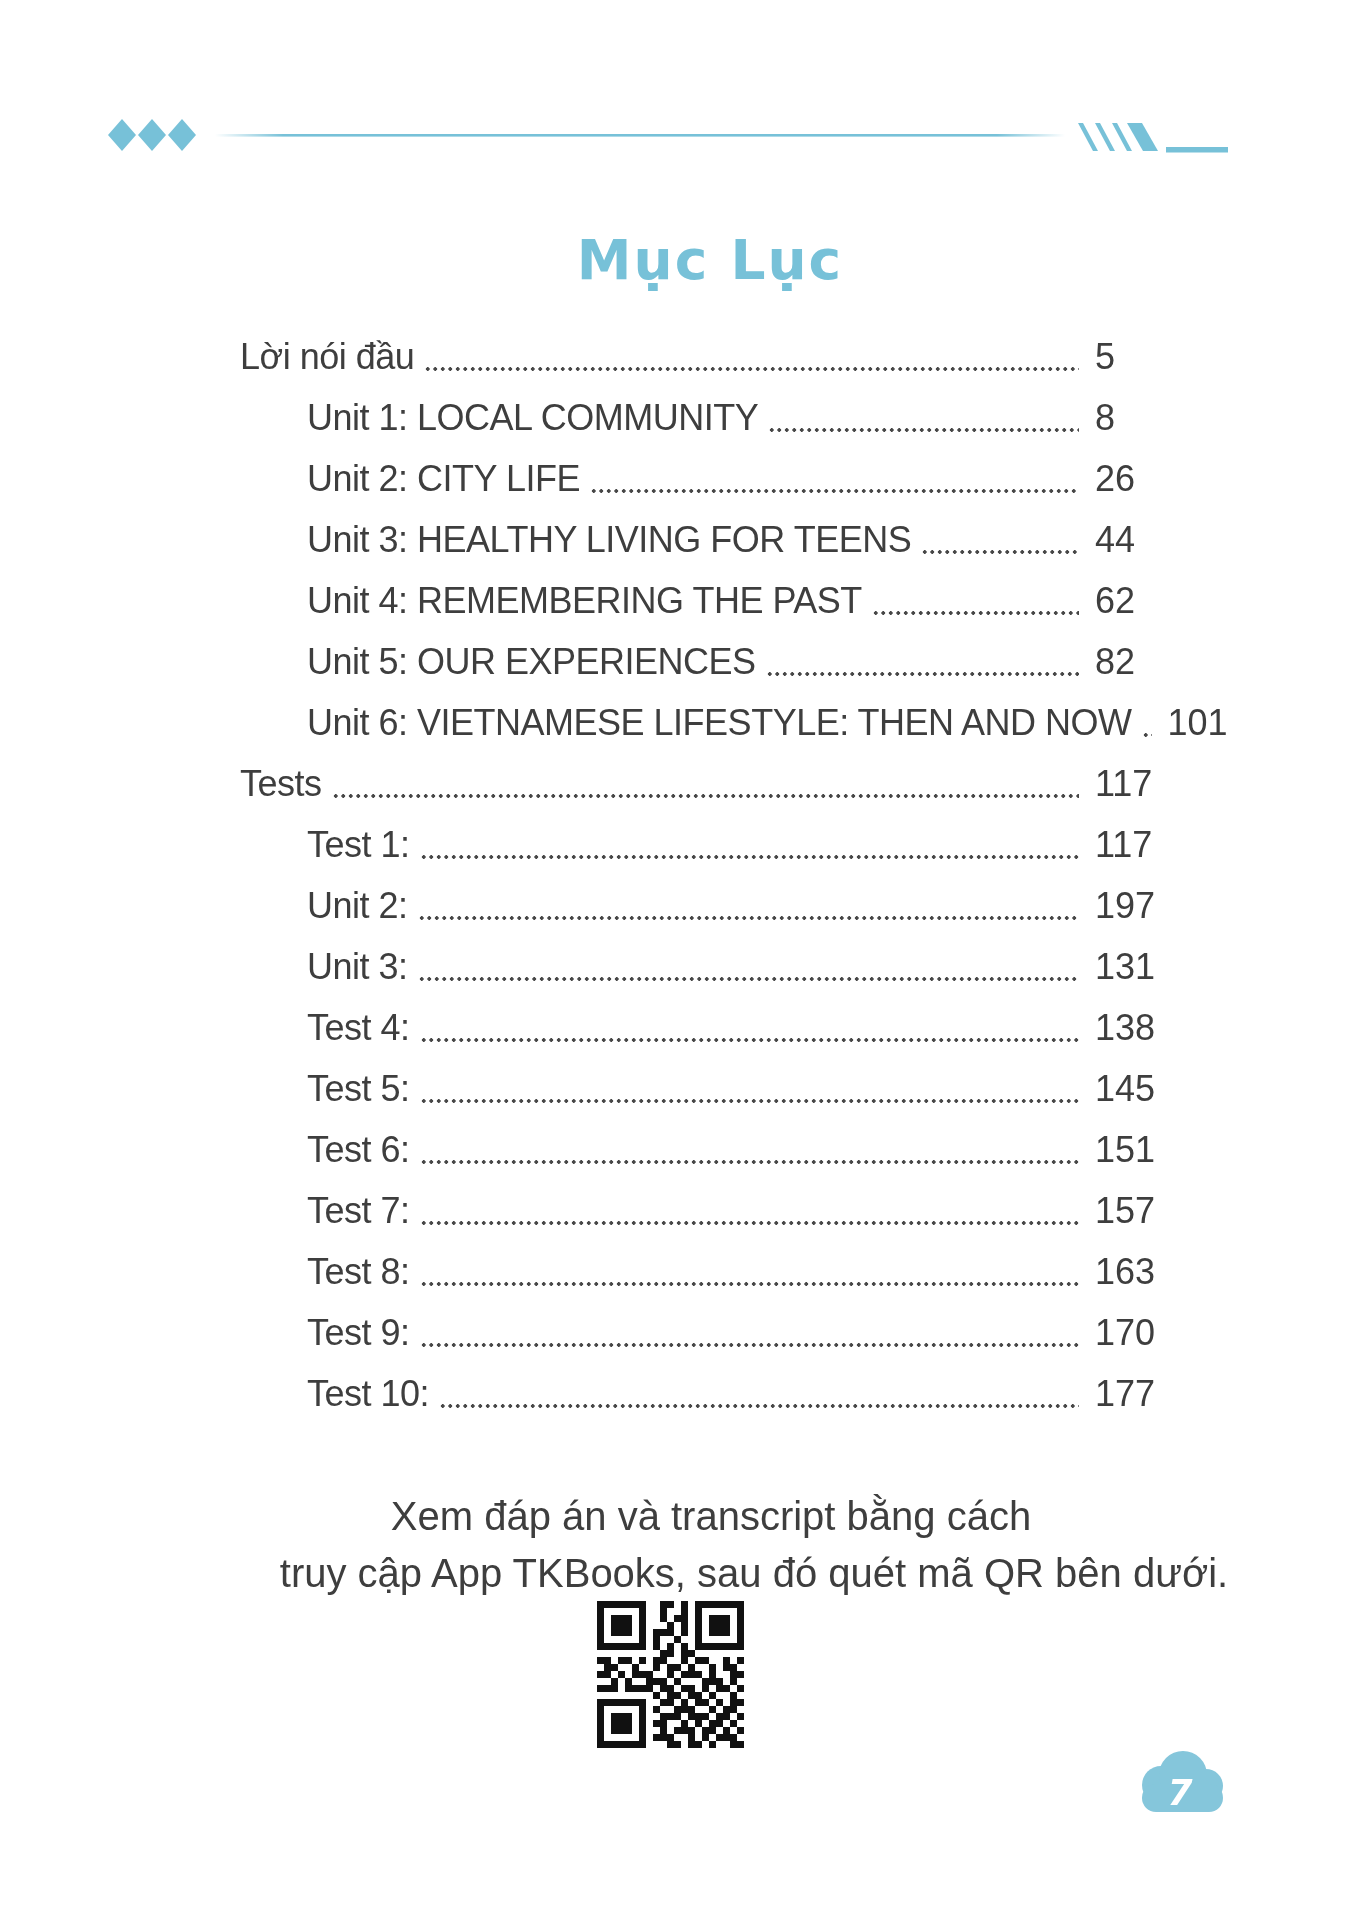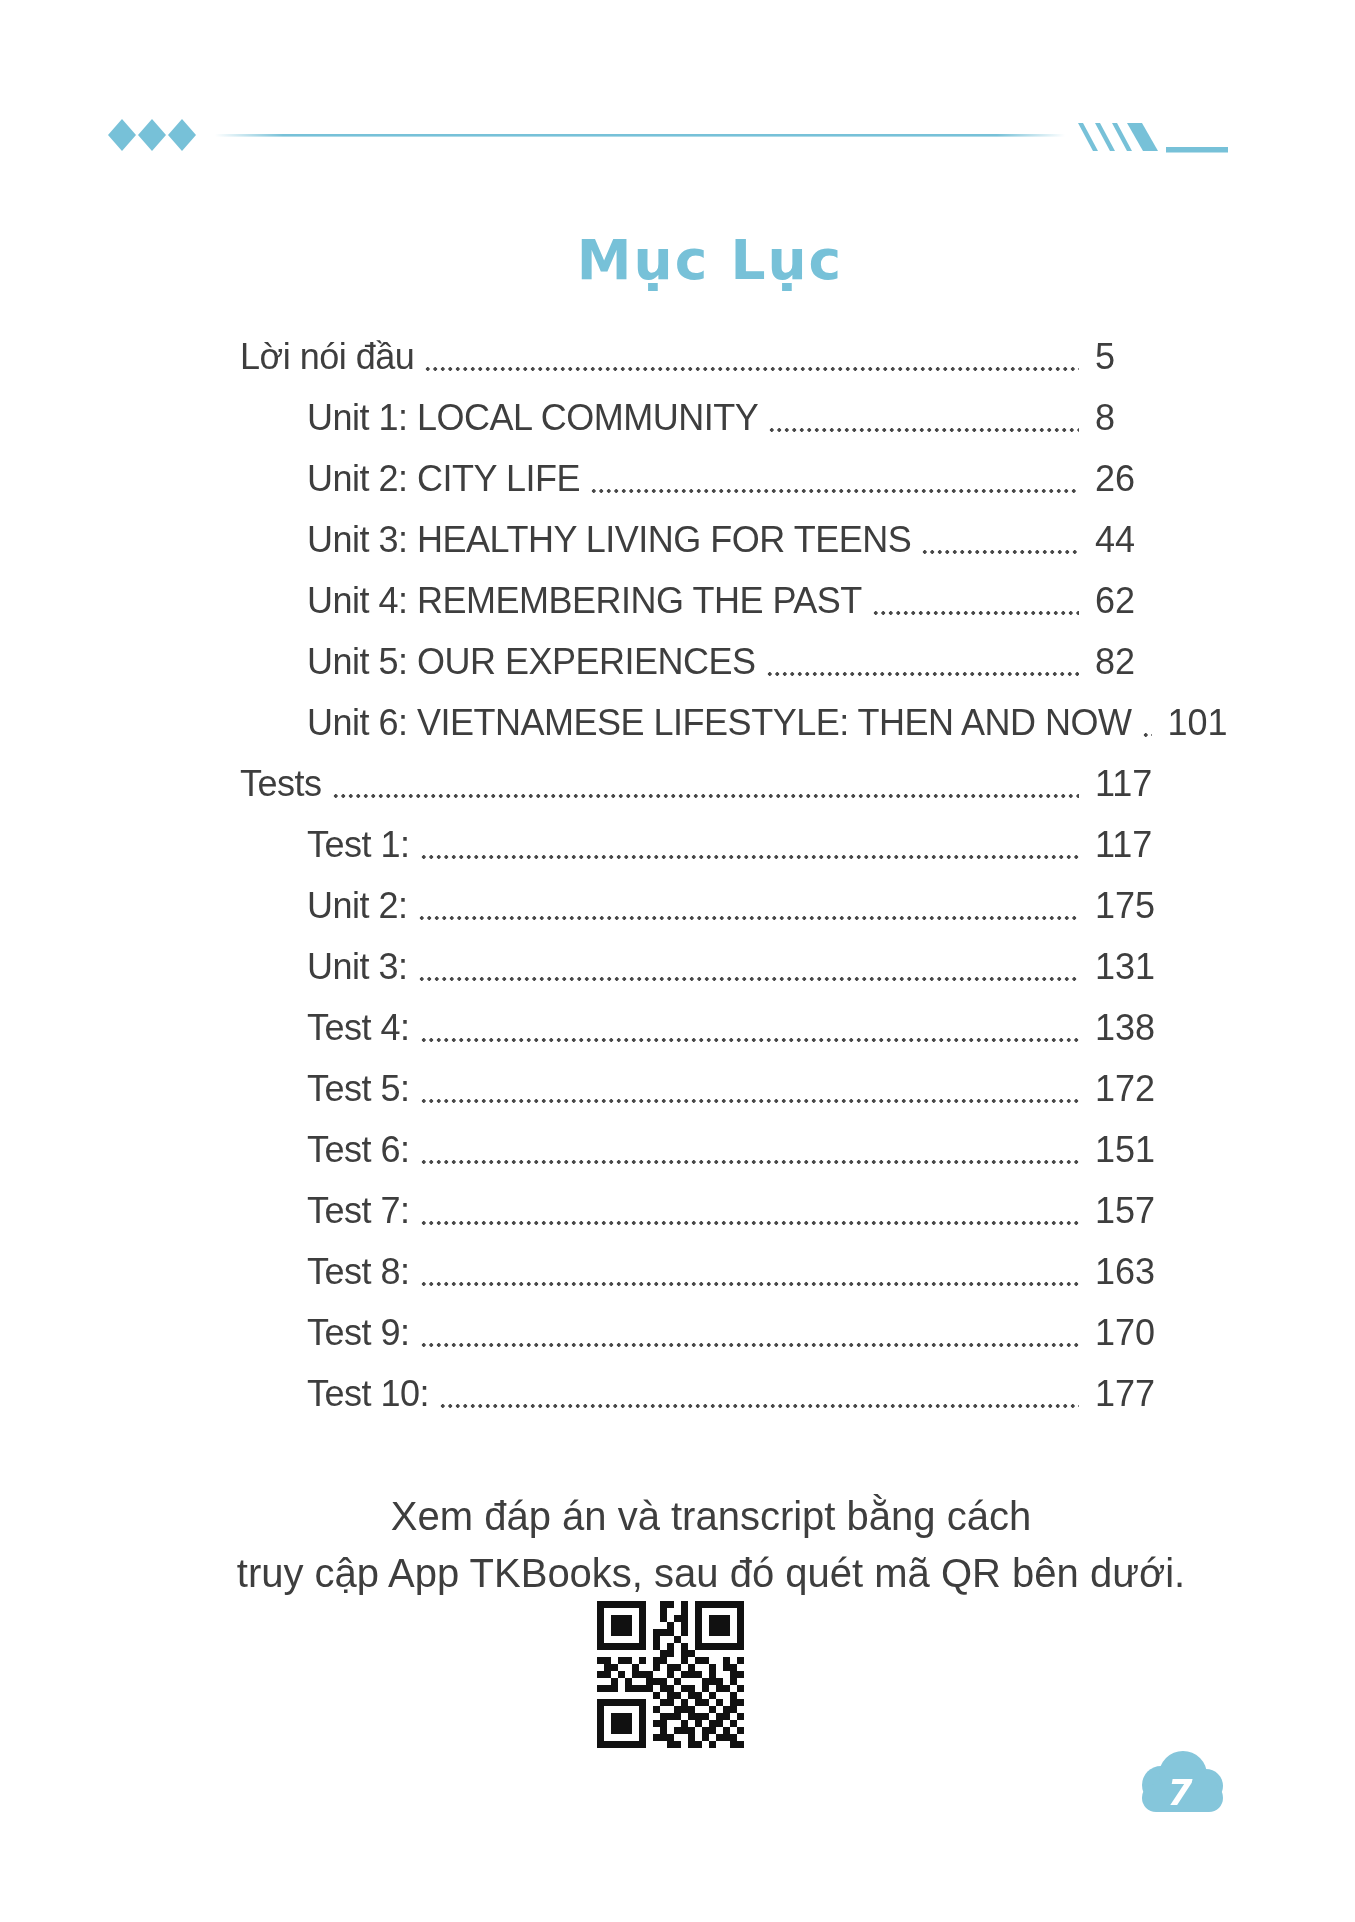--- a/index.html
+++ b/index.html
@@ -37,21 +37,21 @@
     background-repeat:repeat-x;
     background-position:left center;
   }
   .toc-page{flex:none;width:75px;font-size:36px;color:#3e3e3e;text-align:left;}
   
   .footer-line{
     position:absolute;left:711px;transform:translateX(-50%);
     font-size:40px;color:#3e3e3e;white-space:nowrap;
   }
   .footer-line.l1{top:1494px;}
-  .footer-line.l2{top:1551px;}
+  .footer-line.l2{top:1551px;margin-left:43px;}
   
   .qr{
     position:absolute;left:597px;top:1601px;
     display:grid;grid-template-columns:repeat(21,7px);grid-auto-rows:7px;
     background:#ffffff;
   }
   .qr .m1{background:#111111;}
   .qr .m0{background:#ffffff;}
   
   .cloud-badge{position:absolute;left:1133px;top:1748px;}
@@ -130,36 +130,36 @@
         <span class="toc-page">117</span>
       </div>
       <div class="toc-row indent">
         <span class="toc-label">Test 1:</span>
         <span class="toc-leader"></span>
         <span class="toc-page">117</span>
       </div>
       <div class="toc-row indent">
         <span class="toc-label">Unit 2:</span>
         <span class="toc-leader"></span>
-        <span class="toc-page">175</span>
+        <span class="toc-page">197</span>
       </div>
       <div class="toc-row indent">
         <span class="toc-label">Unit 3:</span>
         <span class="toc-leader"></span>
         <span class="toc-page">131</span>
       </div>
       <div class="toc-row indent">
         <span class="toc-label">Test 4:</span>
         <span class="toc-leader"></span>
         <span class="toc-page">138</span>
       </div>
       <div class="toc-row indent">
         <span class="toc-label">Test 5:</span>
         <span class="toc-leader"></span>
-        <span class="toc-page">172</span>
+        <span class="toc-page">145</span>
       </div>
       <div class="toc-row indent">
         <span class="toc-label">Test 6:</span>
         <span class="toc-leader"></span>
         <span class="toc-page">151</span>
       </div>
       <div class="toc-row indent">
         <span class="toc-label">Test 7:</span>
         <span class="toc-leader"></span>
         <span class="toc-page">157</span>

